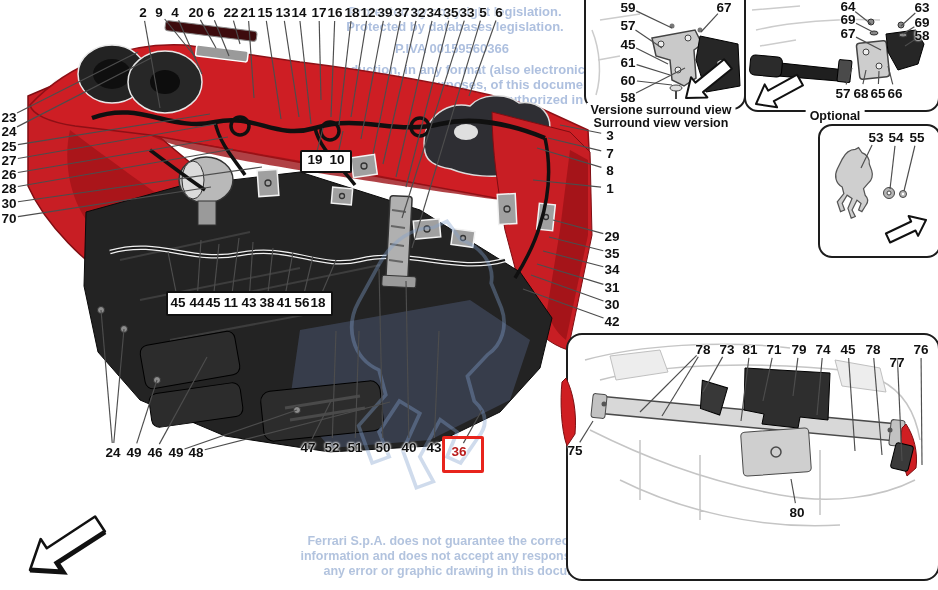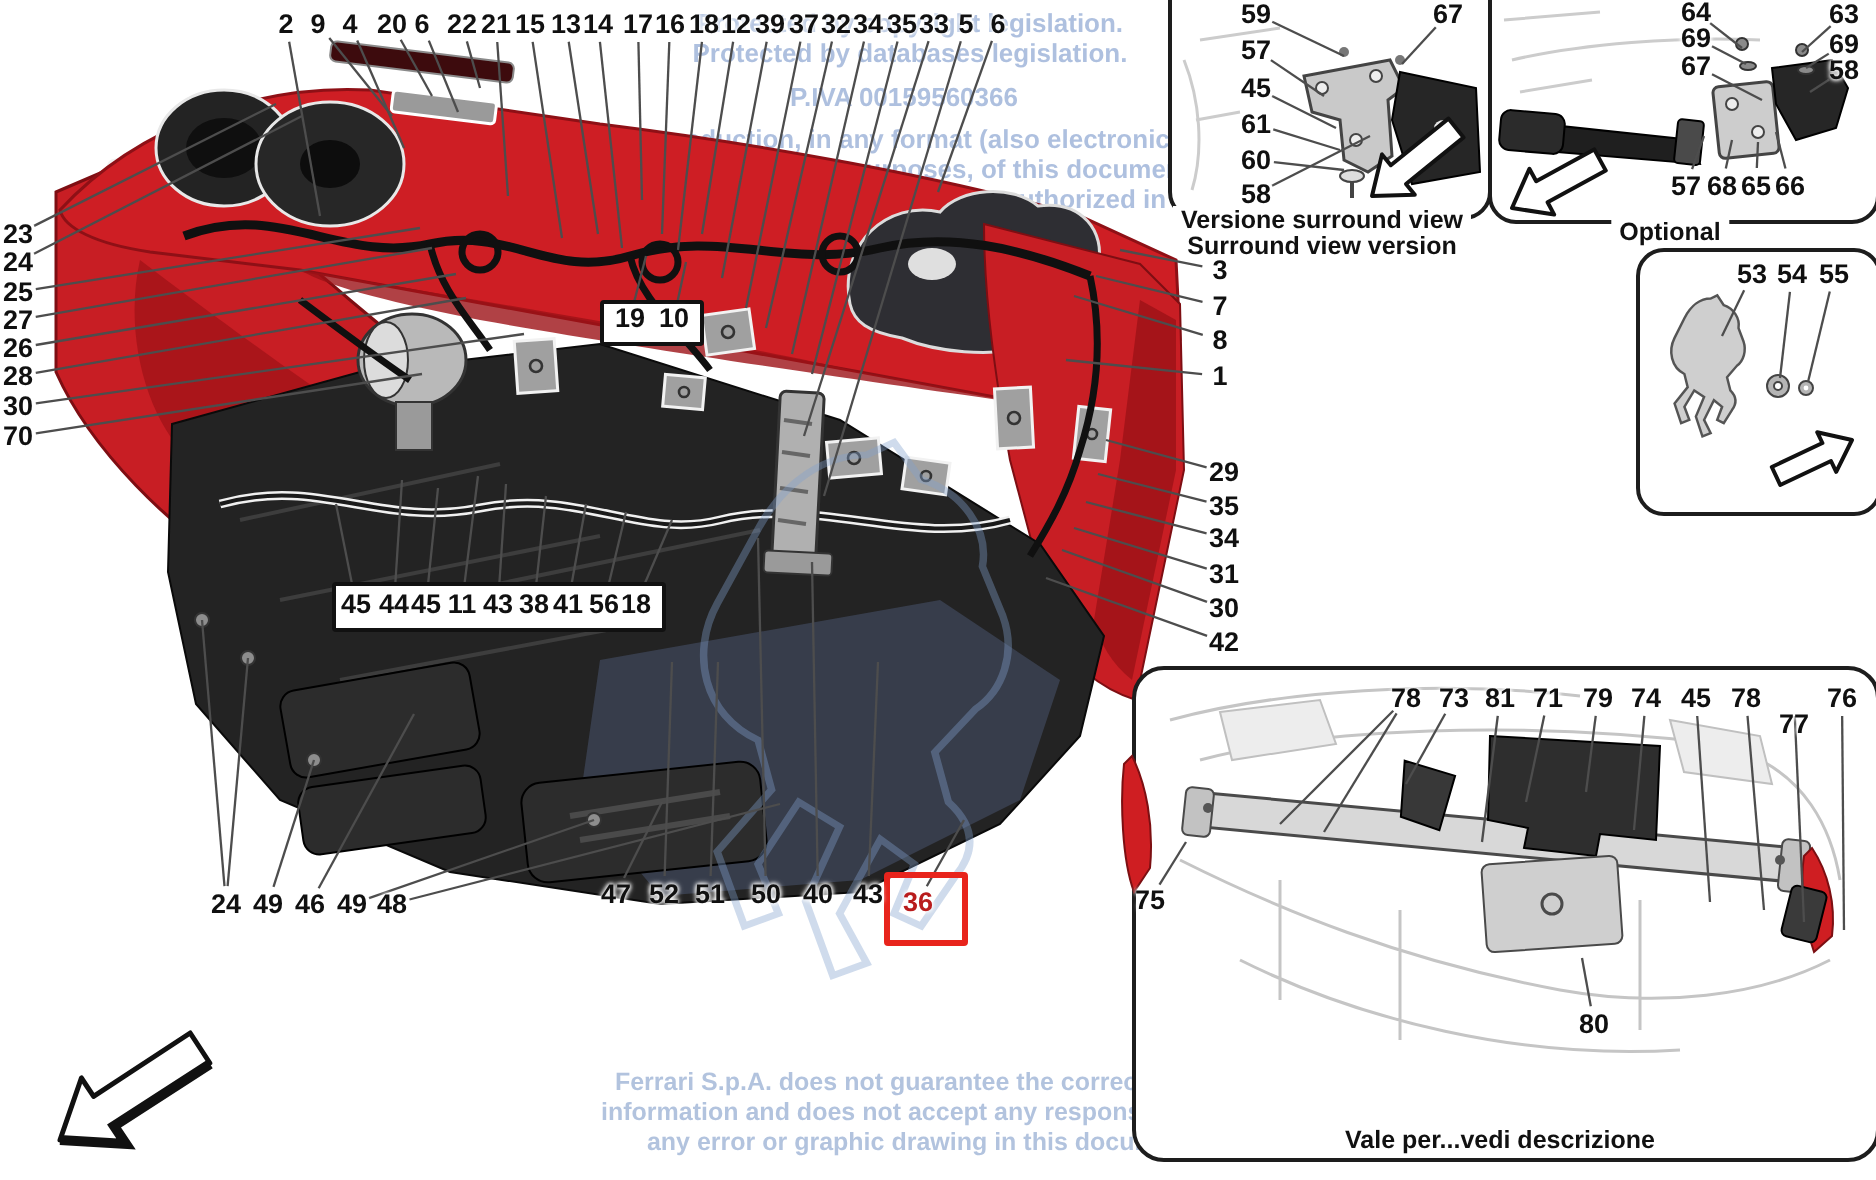--- a/index.html
+++ b/index.html
@@ -305,21 +305,20 @@
       </g>
   </svg>
 
   <div class="wbox" style="left:166px;top:291px;width:163px;height:21px;"></div>
   <div class="wbox" style="left:300px;top:150px;width:48px;height:19px;"></div>
   <div class="hlbox" style="left:442px;top:436px;width:36px;height:31px;"></div>
 
   <div class="panel-label" style="left:661px;top:103px;">Versione surround view</div>
   <div class="panel-label" style="left:661px;top:116px;">Surround view version</div>
   <div class="panel-label" style="left:835px;top:109px;">Optional</div>
-  <div class="panel-label" style="left:750px;top:563px;">Vale per...vedi descrizione</div>
 
 <div class="callout" style="left: 143px; top: 12px;">2</div>
     <div class="callout" style="left: 159px; top: 12px;">9</div>
     <div class="callout" style="left: 175px; top: 12px;">4</div>
     <div class="callout" style="left: 196px; top: 12px;">20</div>
     <div class="callout" style="left: 211px; top: 12px;">6</div>
     <div class="callout" style="left: 231px; top: 12px;">22</div>
     <div class="callout" style="left: 248px; top: 12px;">21</div>
     <div class="callout" style="left: 265px; top: 12px;">15</div>
     <div class="callout" style="left: 283px; top: 12px;">13</div>

